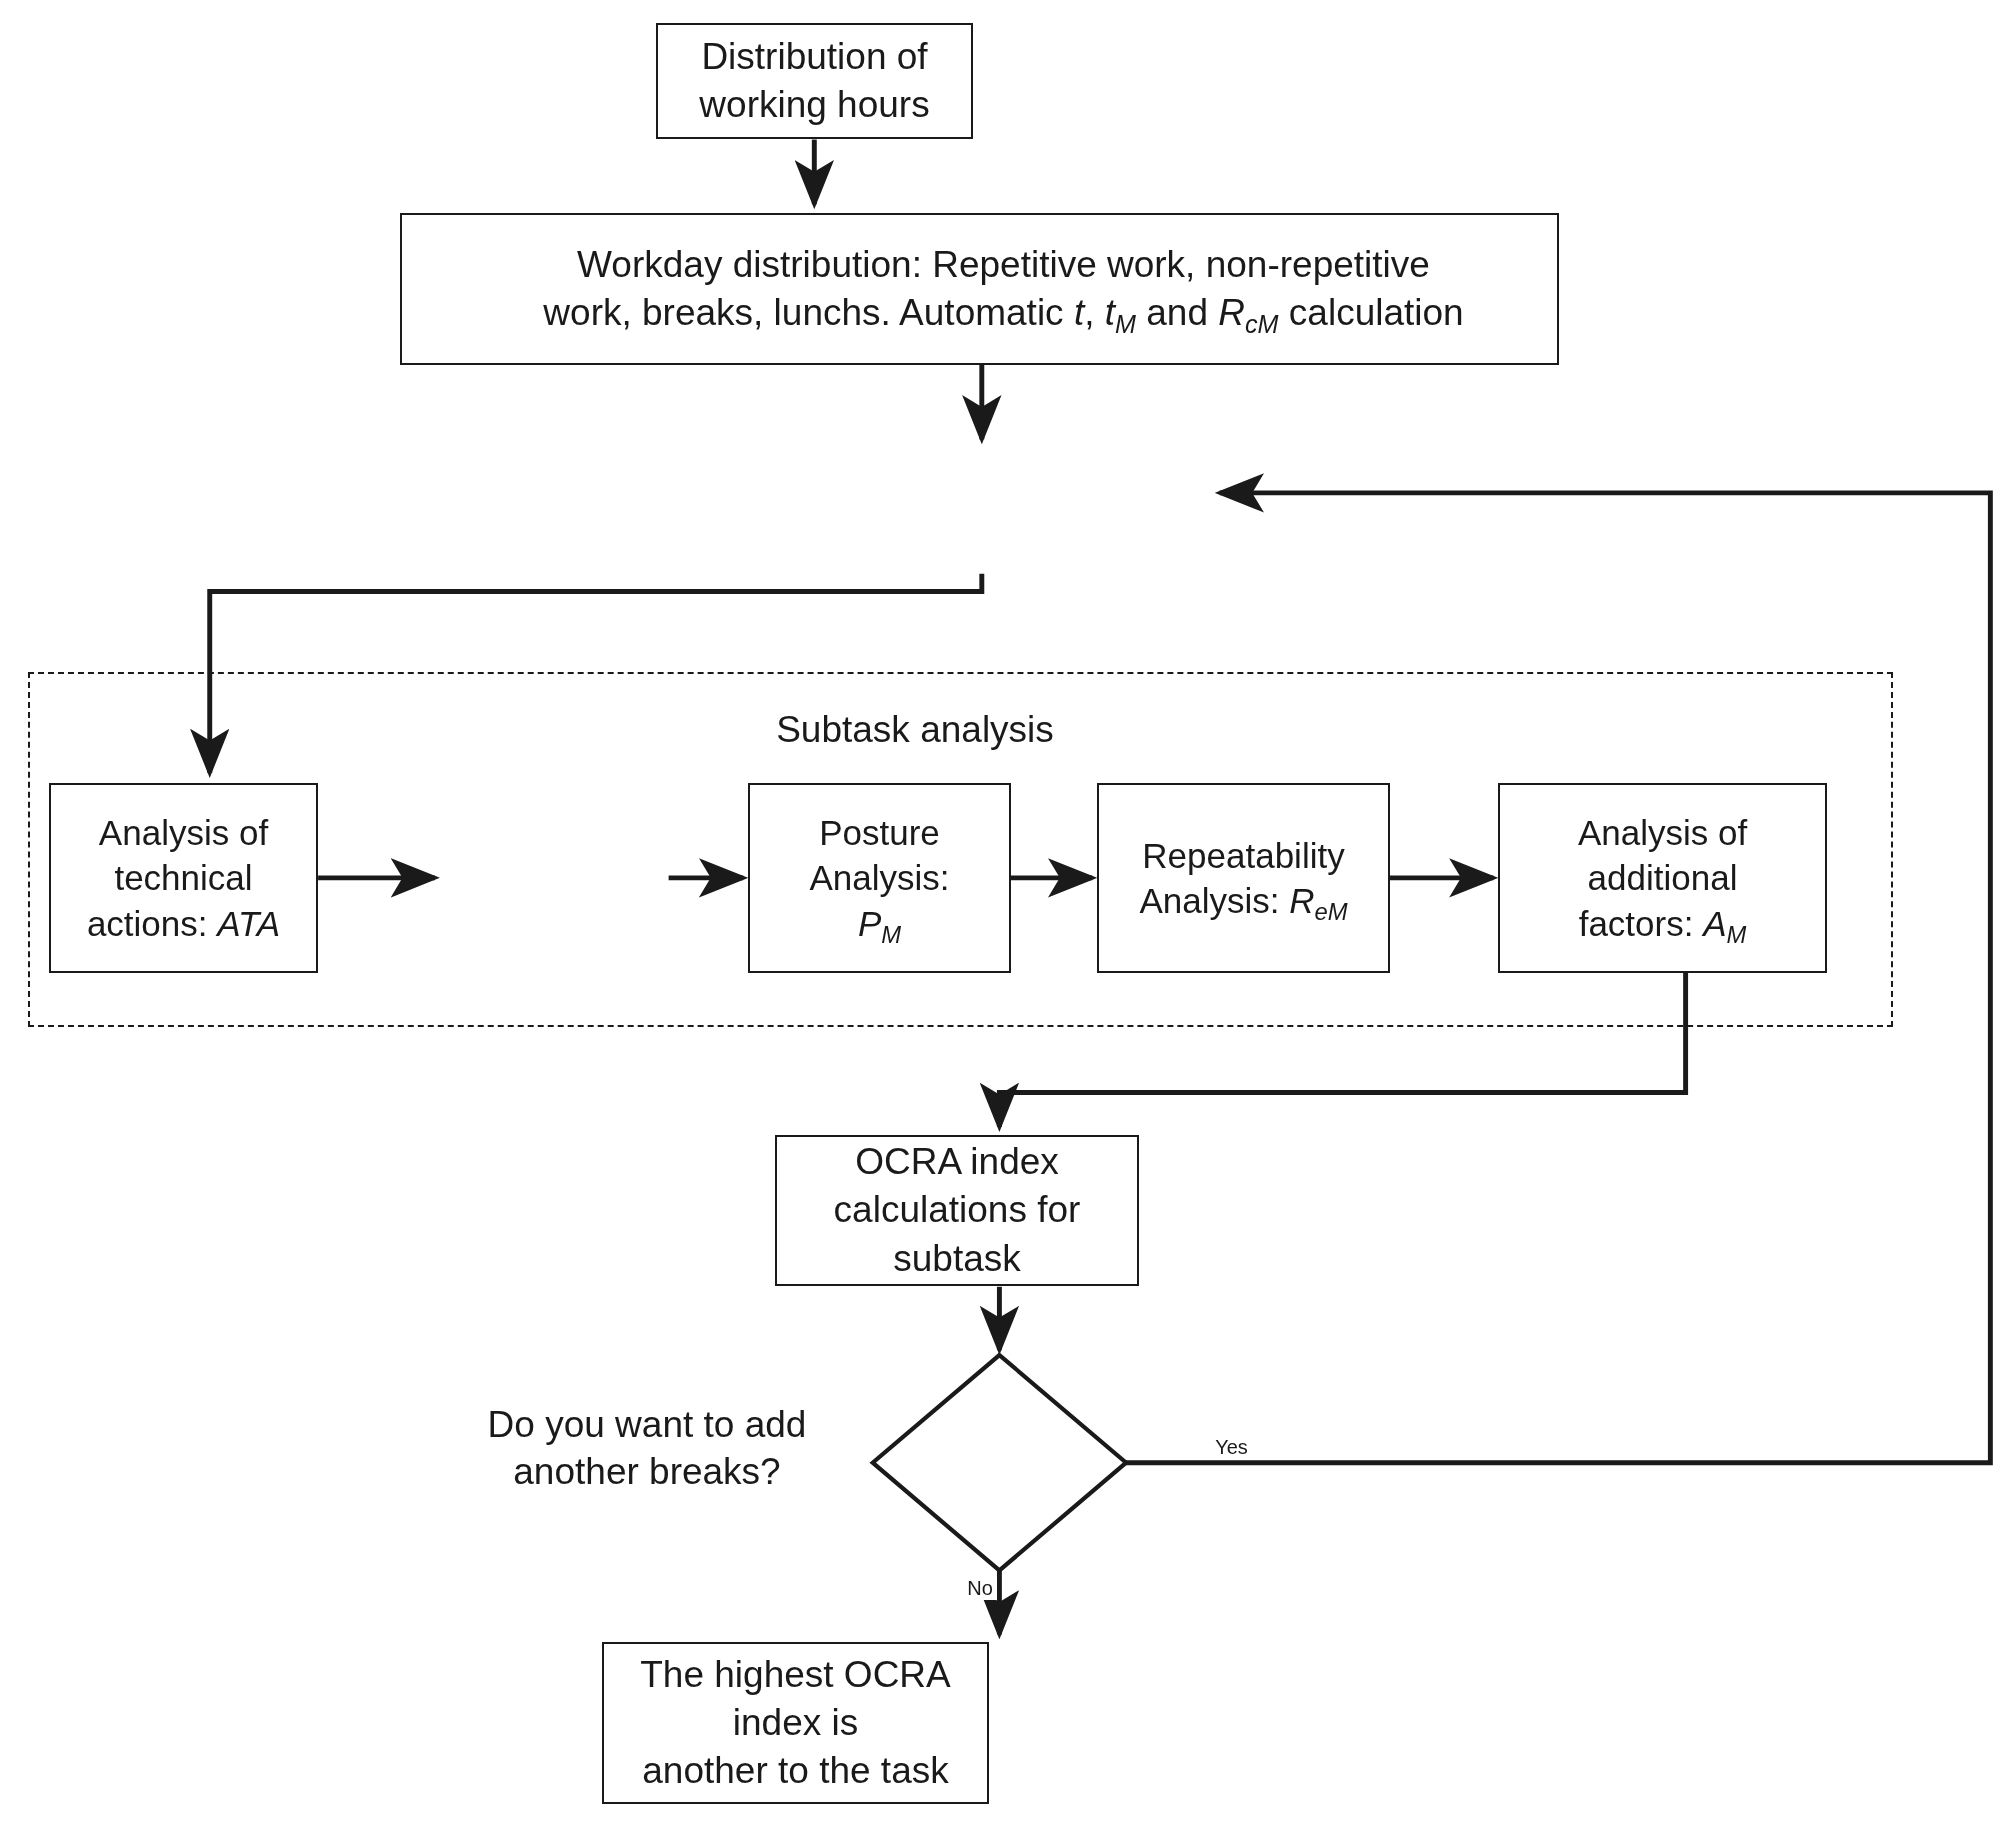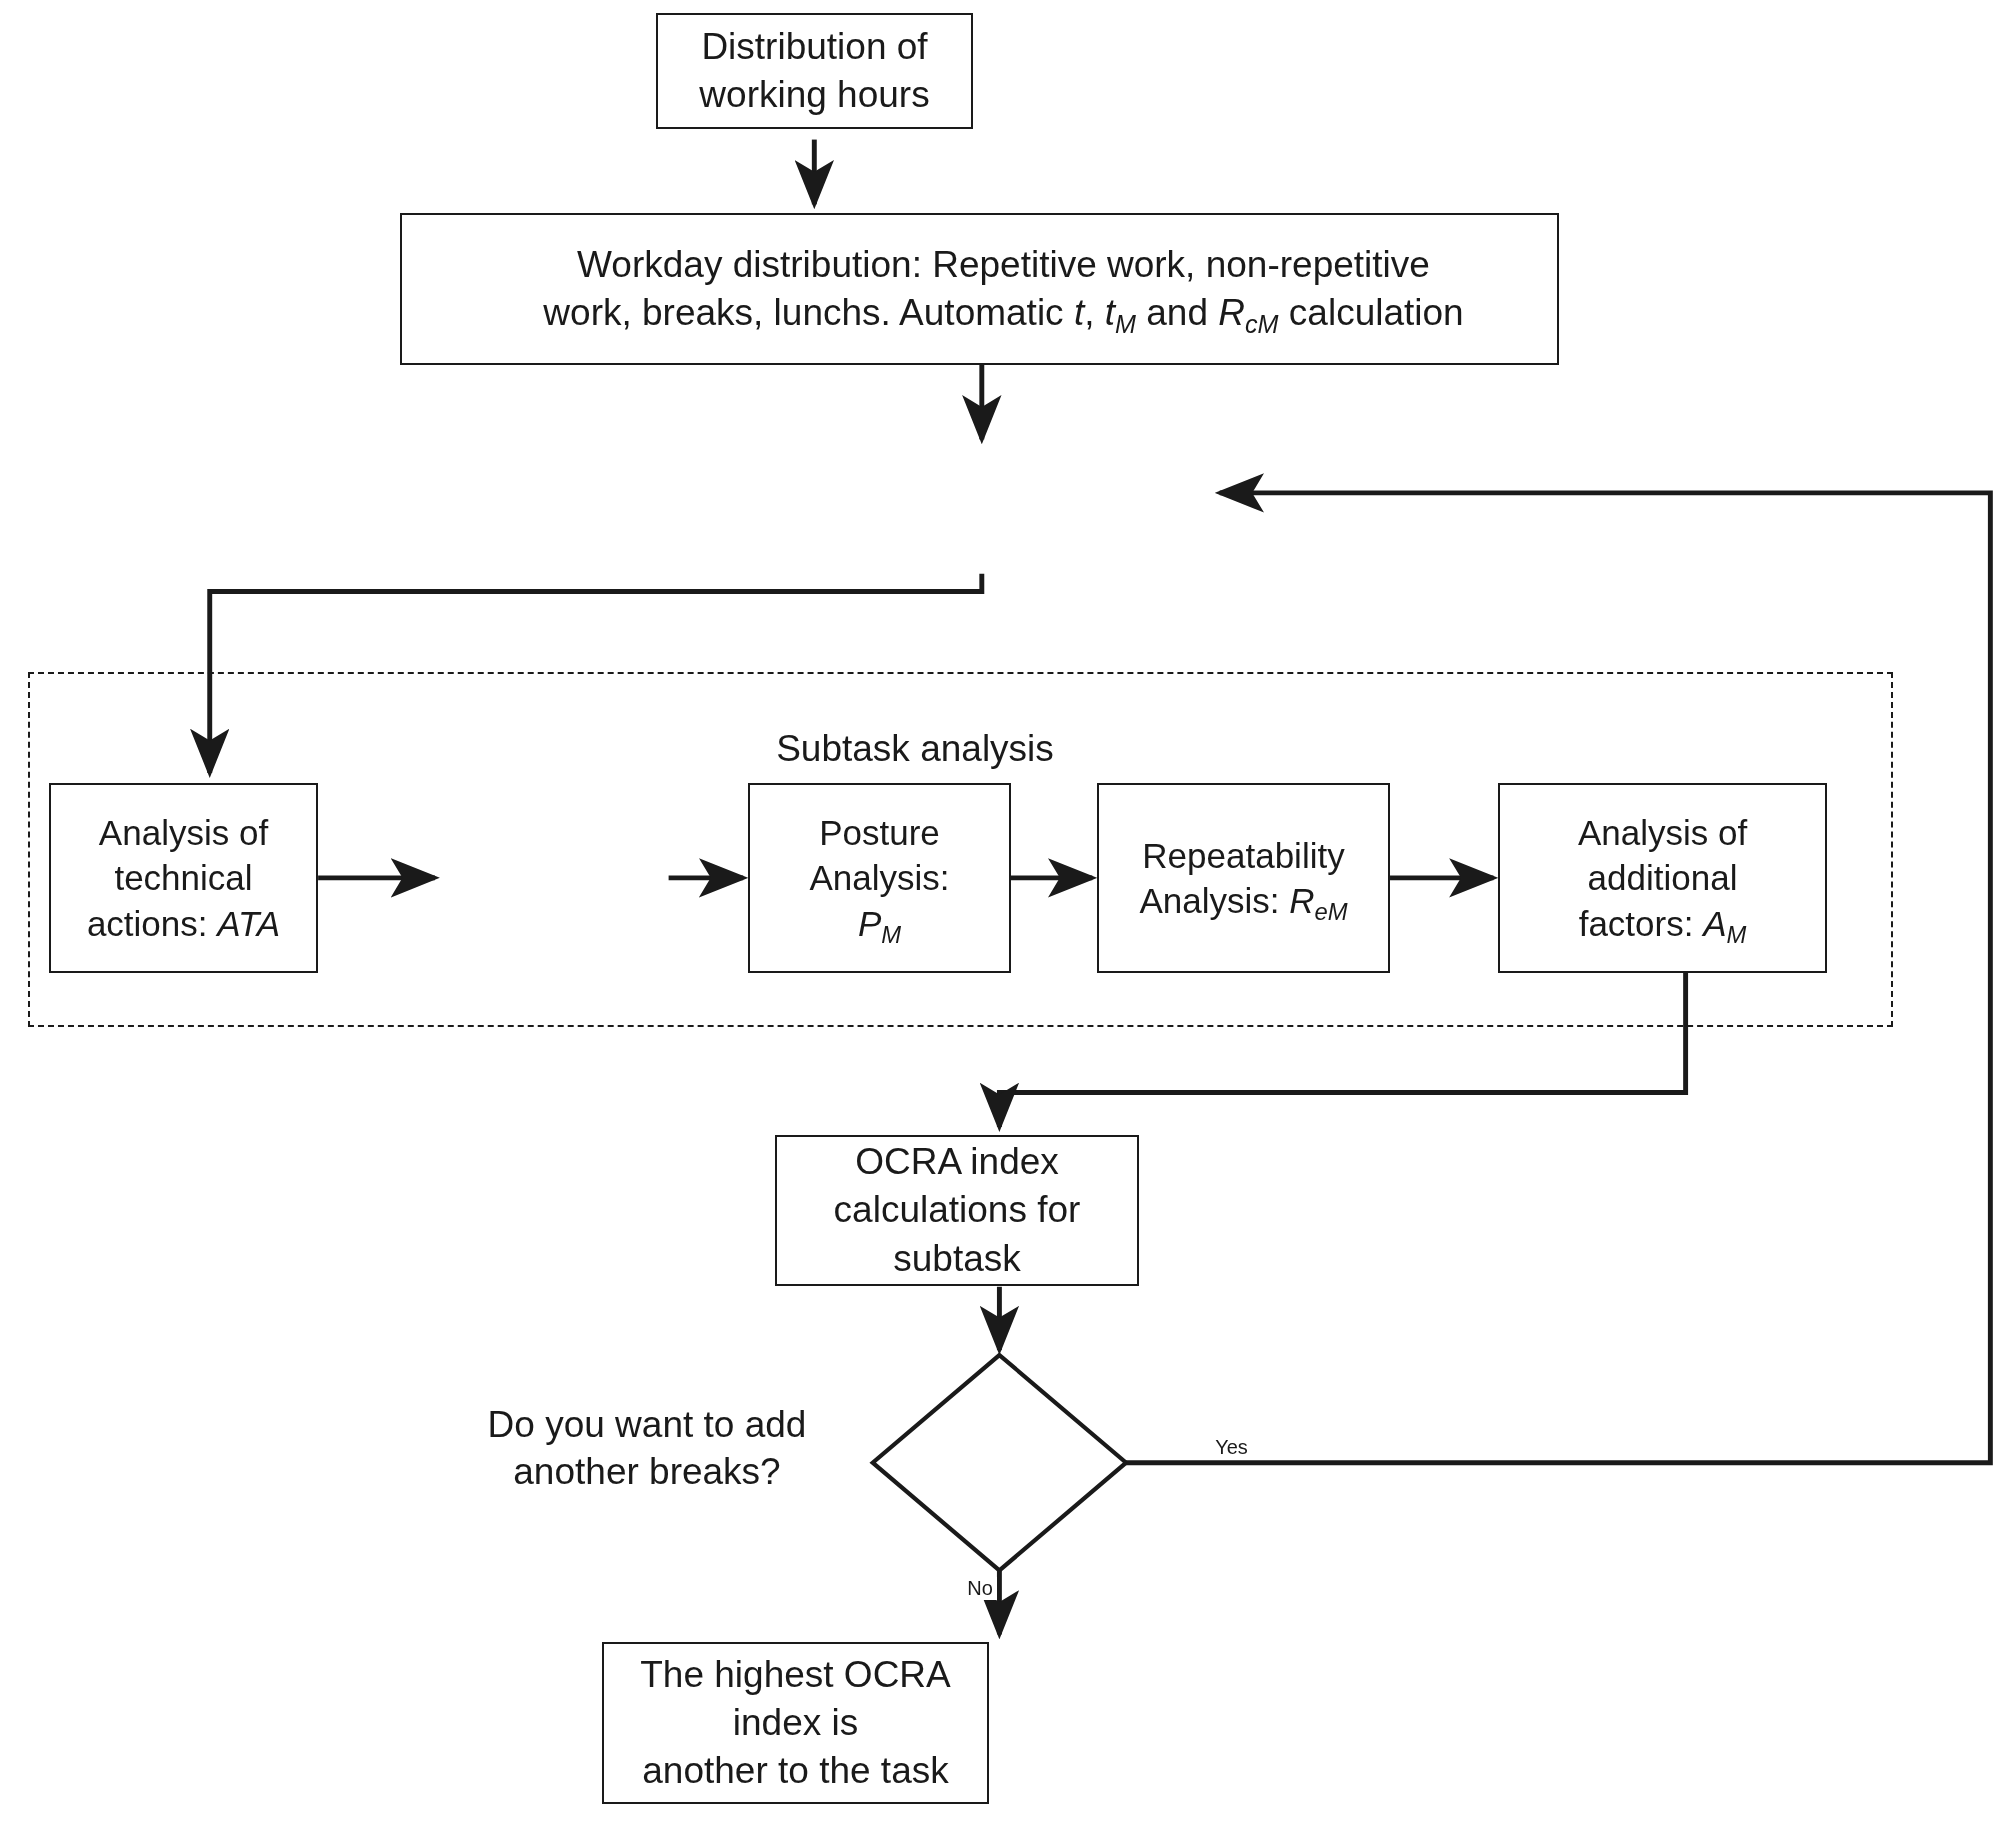--- a/index.html
+++ b/index.html
@@ -48,21 +48,20 @@
     box-sizing: border-box;
     border: 2.8px dashed #1a1a1a;
     background: transparent;
   }
   .group-label {
     position: absolute;
     font-size: 37px;
     color: #1a1a1a;
     white-space: nowrap;
     text-align: center;
-    margin-top: 19px;
   }
   .edge-label {
     position: absolute;
     font-size: 20px;
     color: #1a1a1a;
     white-space: nowrap;
     background: #ffffff;
     padding: 0 4.2px;
   }
   .diamond-question {
@@ -113,21 +112,21 @@
 
     <line x1="1420" y1="1828" x2="1420" y2="1918" stroke="#1a1a1a" stroke-width="7" marker-end="url(#arrowhead)"></line>
 
     <polygon points="1420,1925 1600,2078 1420,2231 1240,2078" fill="#ffffff" stroke="#1a1a1a" stroke-width="6"></polygon>
 
     <path d="M 1600 2078 L 2828 2078 L 2828 700 L 1733 700" fill="none" stroke="#1a1a1a" stroke-width="7" marker-end="url(#arrowhead)"></path>
 
     <line x1="1420" y1="2231" x2="1420" y2="2322" stroke="#1a1a1a" stroke-width="7" marker-end="url(#arrowhead)"></line>
   </svg>
 
-  <div class="node" style="left:656px; top:13px; width:317px; height:116px;">
+  <div class="node" style="left:656px; top:23px; width:317px; height:116px;">
     <div class="node-text">Distribution of working hours</div>
   </div>
 
   <div class="node" style="left:400px; top:213px; width:1159px; height:152px;padding-left:48px;">
     <div class="node-text">
       <span>Workday distribution: Repetitive work, non-repetitive</span><br>
       <span>work, breaks, lunchs. Automatic </span><i>t</i><span>, </span><i>t</i><sub>M</sub><span> and </span><i>R</i><sub>cM</sub><span> calculation</span>
     </div>
   </div>
 

